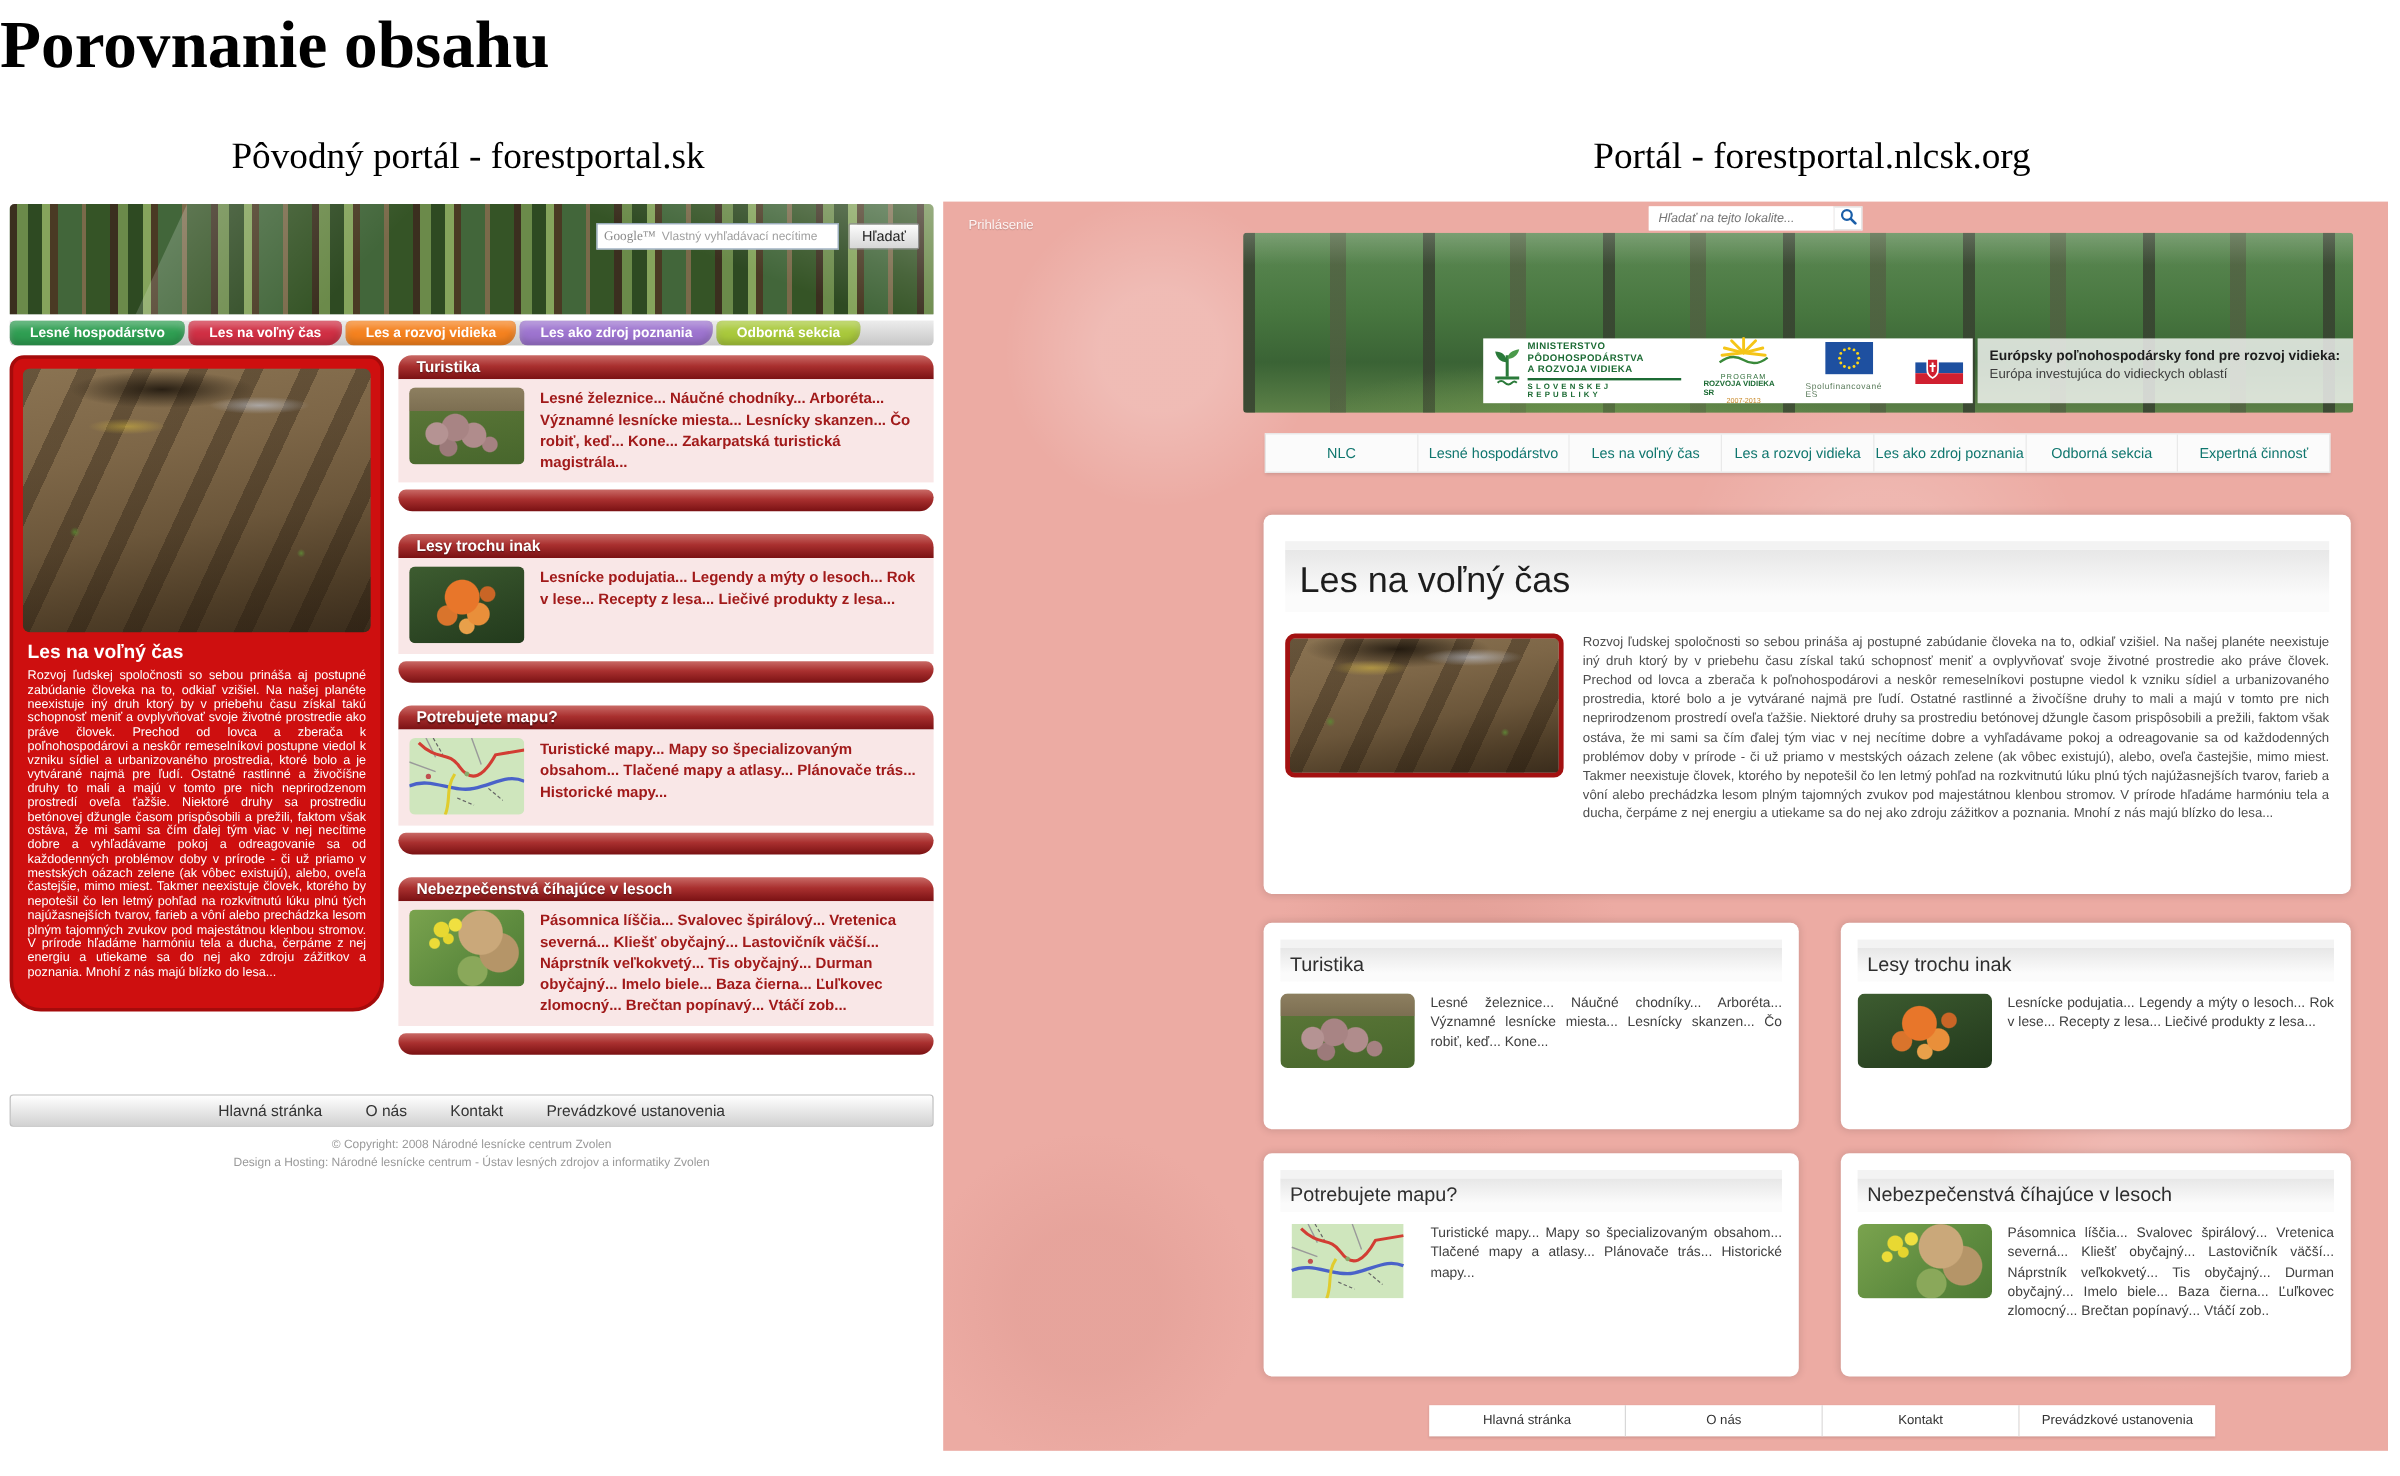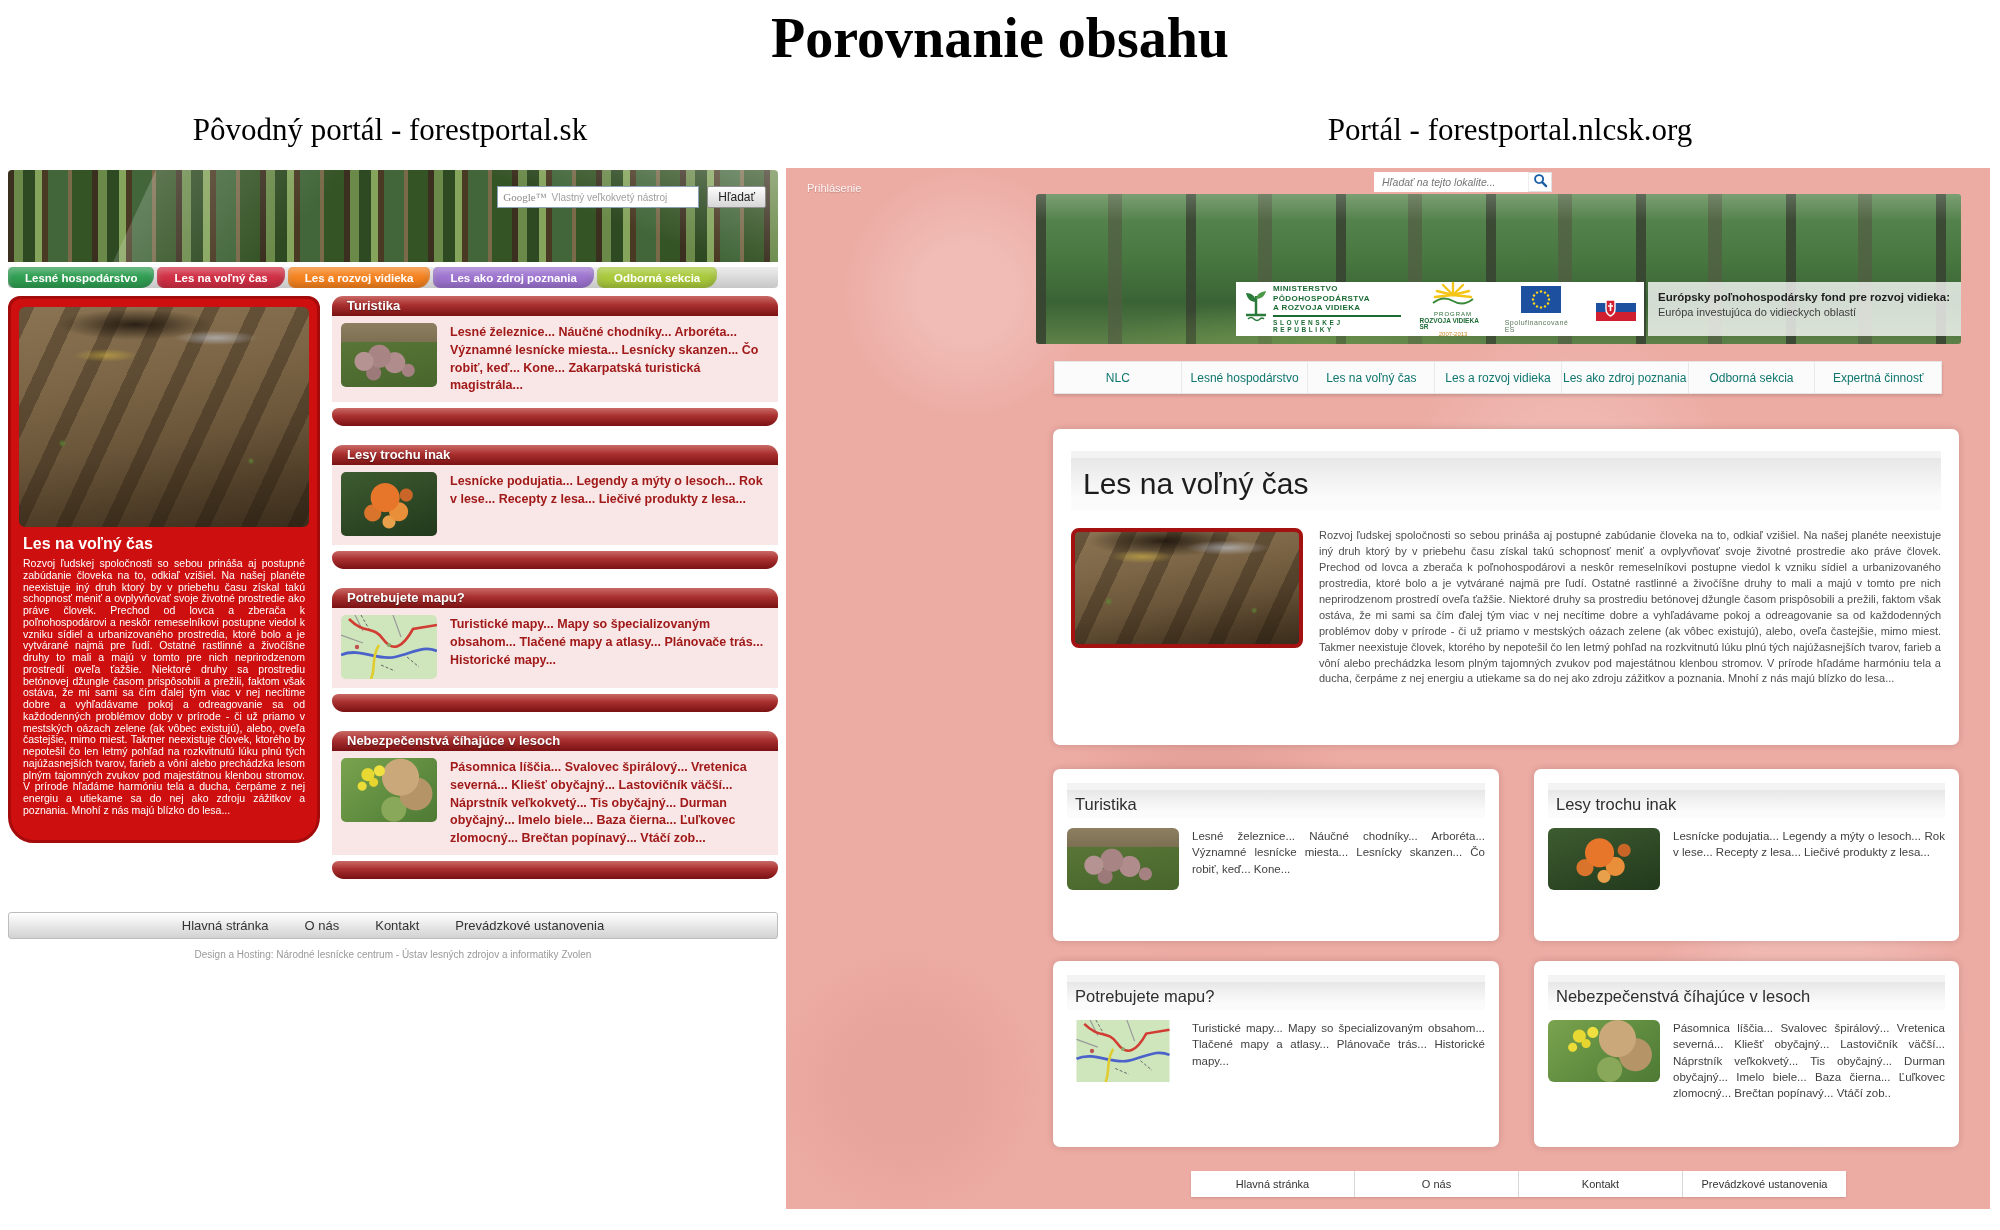--- a/index.html
+++ b/index.html
@@ -1,19 +1,19 @@
 <!DOCTYPE html>
 <html><head>
 <meta charset="utf-8">
 <style>
   html,body{margin:0;padding:0;background:#fff;}
   .stage{position:relative;width:2000px;height:1230px;background:#fff;overflow:hidden;
          font-family:"Liberation Sans",sans-serif;}
   
-  .page-title{position:absolute;top:6px;left:0;width:100%;text-align:center;margin:0;
+  .page-title{position:absolute;top:6px;left:0;width:100%;text-align:left;margin:0;
               font-family:"Liberation Serif",serif;font-weight:bold;font-size:56px;color:#000;}
   .caption{position:absolute;top:112px;font-family:"Liberation Serif",serif;font-size:31px;color:#000;text-align:center;}
   .caption.cap-left{left:0;width:780px;}
   .caption.cap-right{left:1020px;width:980px;}
 
   
   .lp{position:absolute;left:8px;top:170px;width:770px;height:752px;}
   .lp-banner{position:relative;height:92px;border-radius:4px 4px 0 0;overflow:hidden;
     background:
       linear-gradient(200deg, rgba(255,255,255,.30) 0%, rgba(255,255,255,.10) 18%, rgba(255,255,255,0) 30%),
@@ -164,21 +164,21 @@
 
   <h1 class="page-title">Porovnanie obsahu</h1>
   <div class="caption cap-left">Pôvodný portál - forestportal.sk</div>
   <div class="caption cap-right">Portál - forestportal.nlcsk.org</div>
 
   <div class="lp">
     <div class="lp-banner">
       <div class="lp-search">
         <div class="lp-search-box">
           <span class="lp-search-brand">Google™</span>
-          <span class="lp-search-hint">Vlastný veľkokvetý nástroj</span>
+          <span class="lp-search-hint">Vlastný vyhľadávací necítime</span>
         </div>
         <button class="lp-search-btn">Hľadať</button>
       </div>
     </div>
 
     <div class="lp-nav">
       <div class="lp-tab" style="background-color: rgb(47, 158, 82);">Lesné hospodárstvo</div>
       <div class="lp-tab" style="background-color: rgb(208, 47, 68);">Les na voľný čas</div>
       <div class="lp-tab" style="background-color: rgb(245, 130, 31);">Les a rozvoj vidieka</div>
       <div class="lp-tab" style="background-color: rgb(157, 116, 207);">Les ako zdroj poznania</div>
@@ -244,20 +244,21 @@
       </div>
     </div>
 
     <div class="lp-footbar">
       <span>Hlavná stránka</span>
       <span>O nás</span>
       <span>Kontakt</span>
       <span>Prevádzkové ustanovenia</span>
     </div>
     <div class="lp-copy">
+      <div>© Copyright: 2008 Národné lesnícke centrum Zvolen</div>
       <div>Design a Hosting: Národné lesnícke centrum - Ústav lesných zdrojov a informatiky Zvolen</div>
     </div>
   </div>
 
   <div class="rp">
     <div class="rp-login">Prihlásenie</div>
 
     <div class="rp-search">
       <input type="text" placeholder="Hľadať na tejto lokalite..." style="">
       <button class="rp-search-btn">

